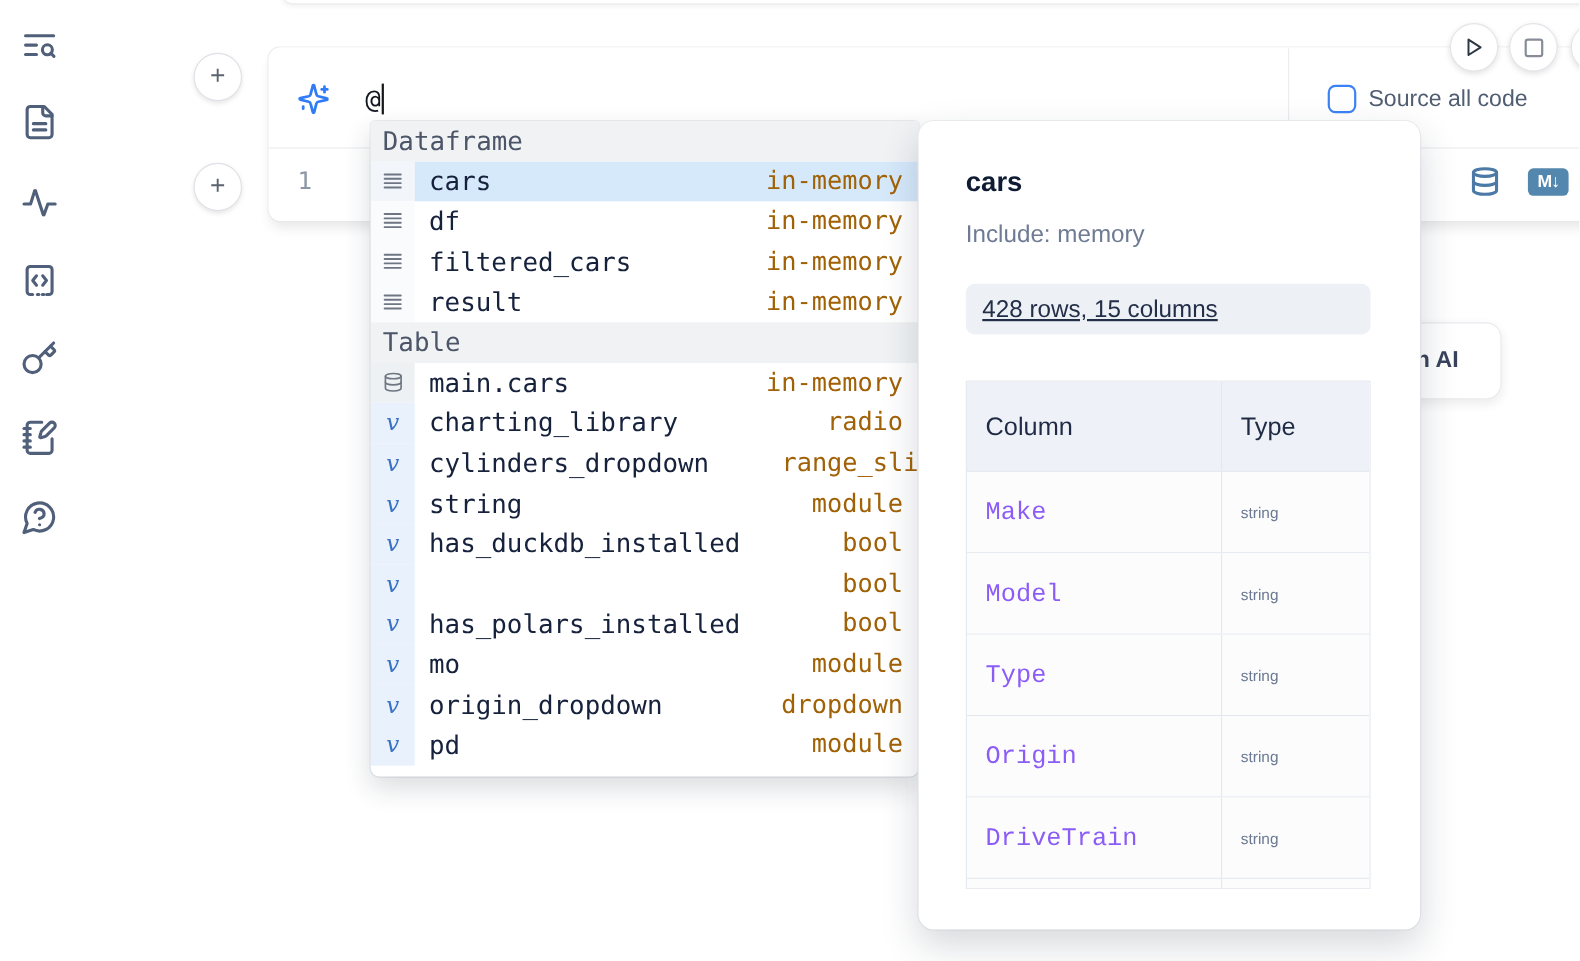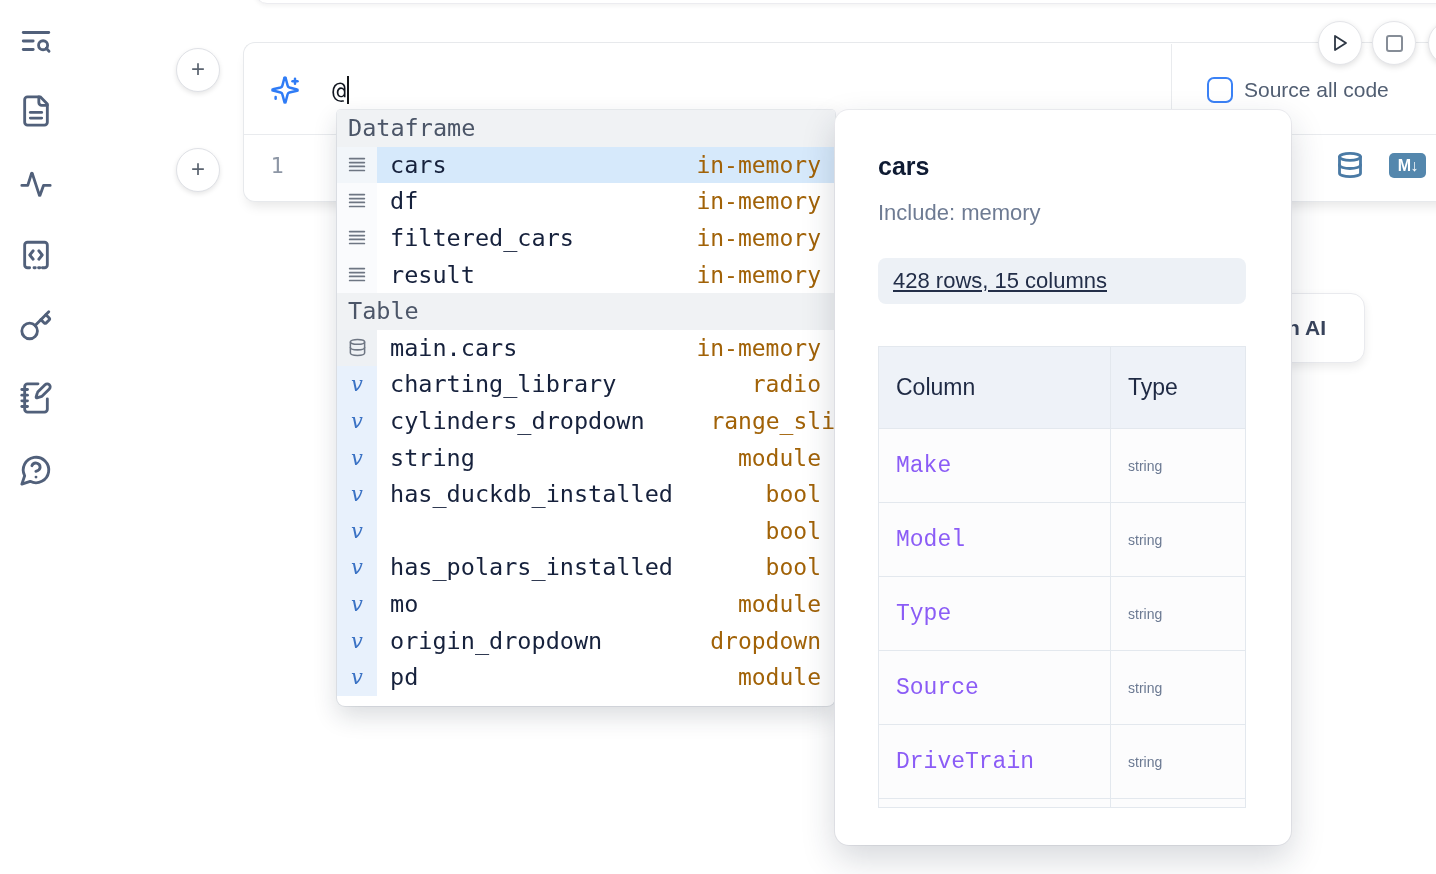--- a/index.html
+++ b/index.html
@@ -397,21 +397,21 @@
       </div>
       <div class="schema-row body">
         <span class="sc-col">Model</span>
         <span class="sc-type">string</span>
       </div>
       <div class="schema-row body">
         <span class="sc-col">Type</span>
         <span class="sc-type">string</span>
       </div>
       <div class="schema-row body">
-        <span class="sc-col">Source</span>
+        <span class="sc-col">Origin</span>
         <span class="sc-type">string</span>
       </div>
       <div class="schema-row body">
         <span class="sc-col">DriveTrain</span>
         <span class="sc-type">string</span>
       </div>
       <div class="schema-row body">
         <span class="sc-col"></span>
         <span class="sc-type"></span>
       </div>

